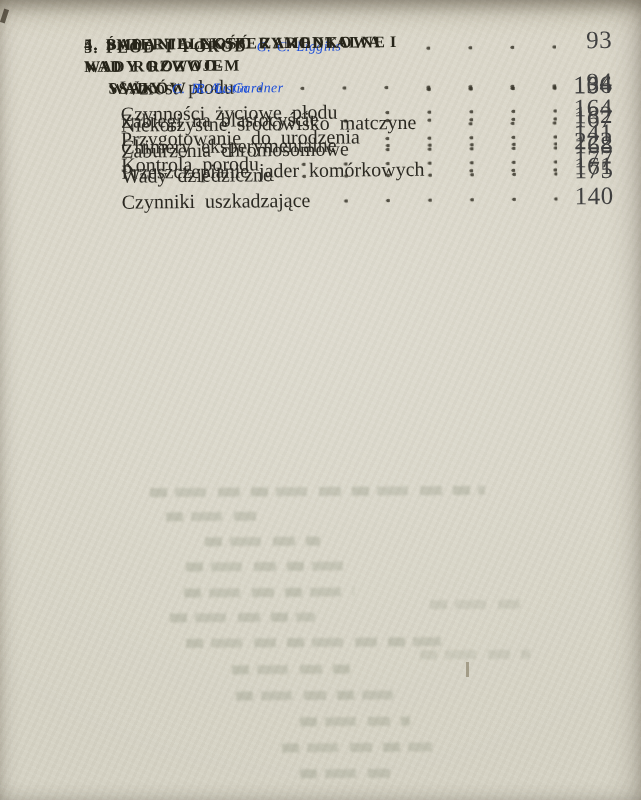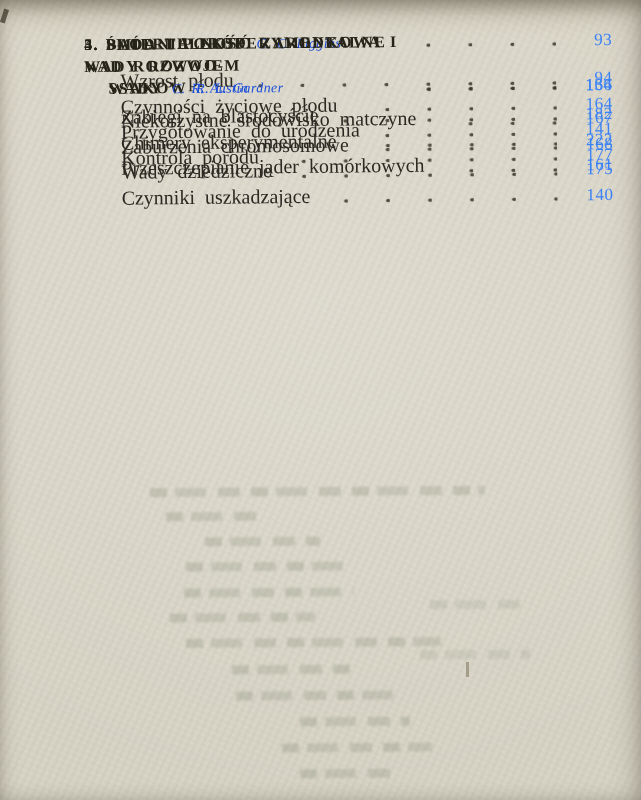--- a/index.html
+++ b/index.html
@@ -48,21 +48,21 @@
   .sec5 .items{margin-top:9px;}
   .item{height:25.5px;font-size:20px;word-spacing:5px;color:#2b2922;}
   .item .label{padding-left:36px;white-space:nowrap;}
   .leader{
     flex:1 1 auto;height:9px;align-self:flex-end;margin:0 10px 4px 18px;
     background-image:radial-gradient(circle at 2.2px 4.5px,#3a372c 1.6px,rgba(0,0,0,0) 2.1px);
     background-size:42px 9px;background-repeat:repeat-x;background-position:right 4px bottom 0;
     opacity:.85;
   }
   .head .leader{flex:0 0 146px;margin-left:auto;}
-  .pnum{flex:0 0 46px;text-align:right;font-size:17px;font-weight:normal;letter-spacing:0.5px;word-spacing:normal;color:#3b82f6;}
+  .pnum{flex:0 0 46px;text-align:right;font-size:25px;font-weight:normal;letter-spacing:0.5px;word-spacing:normal;color:#404040;}
   
   .ghost{
     position:absolute;height:9px;z-index:1;filter:blur(1.3px);opacity:.5;
     background:repeating-linear-gradient(90deg,
       rgba(130,136,116,0.55) 0 17px, rgba(0,0,0,0) 17px 25px,
       rgba(130,136,116,0.45) 25px 56px, rgba(0,0,0,0) 56px 68px,
       rgba(130,136,116,0.5) 68px 90px, rgba(0,0,0,0) 90px 101px);
     transform:rotate(-0.4deg);
   }
 </style>

